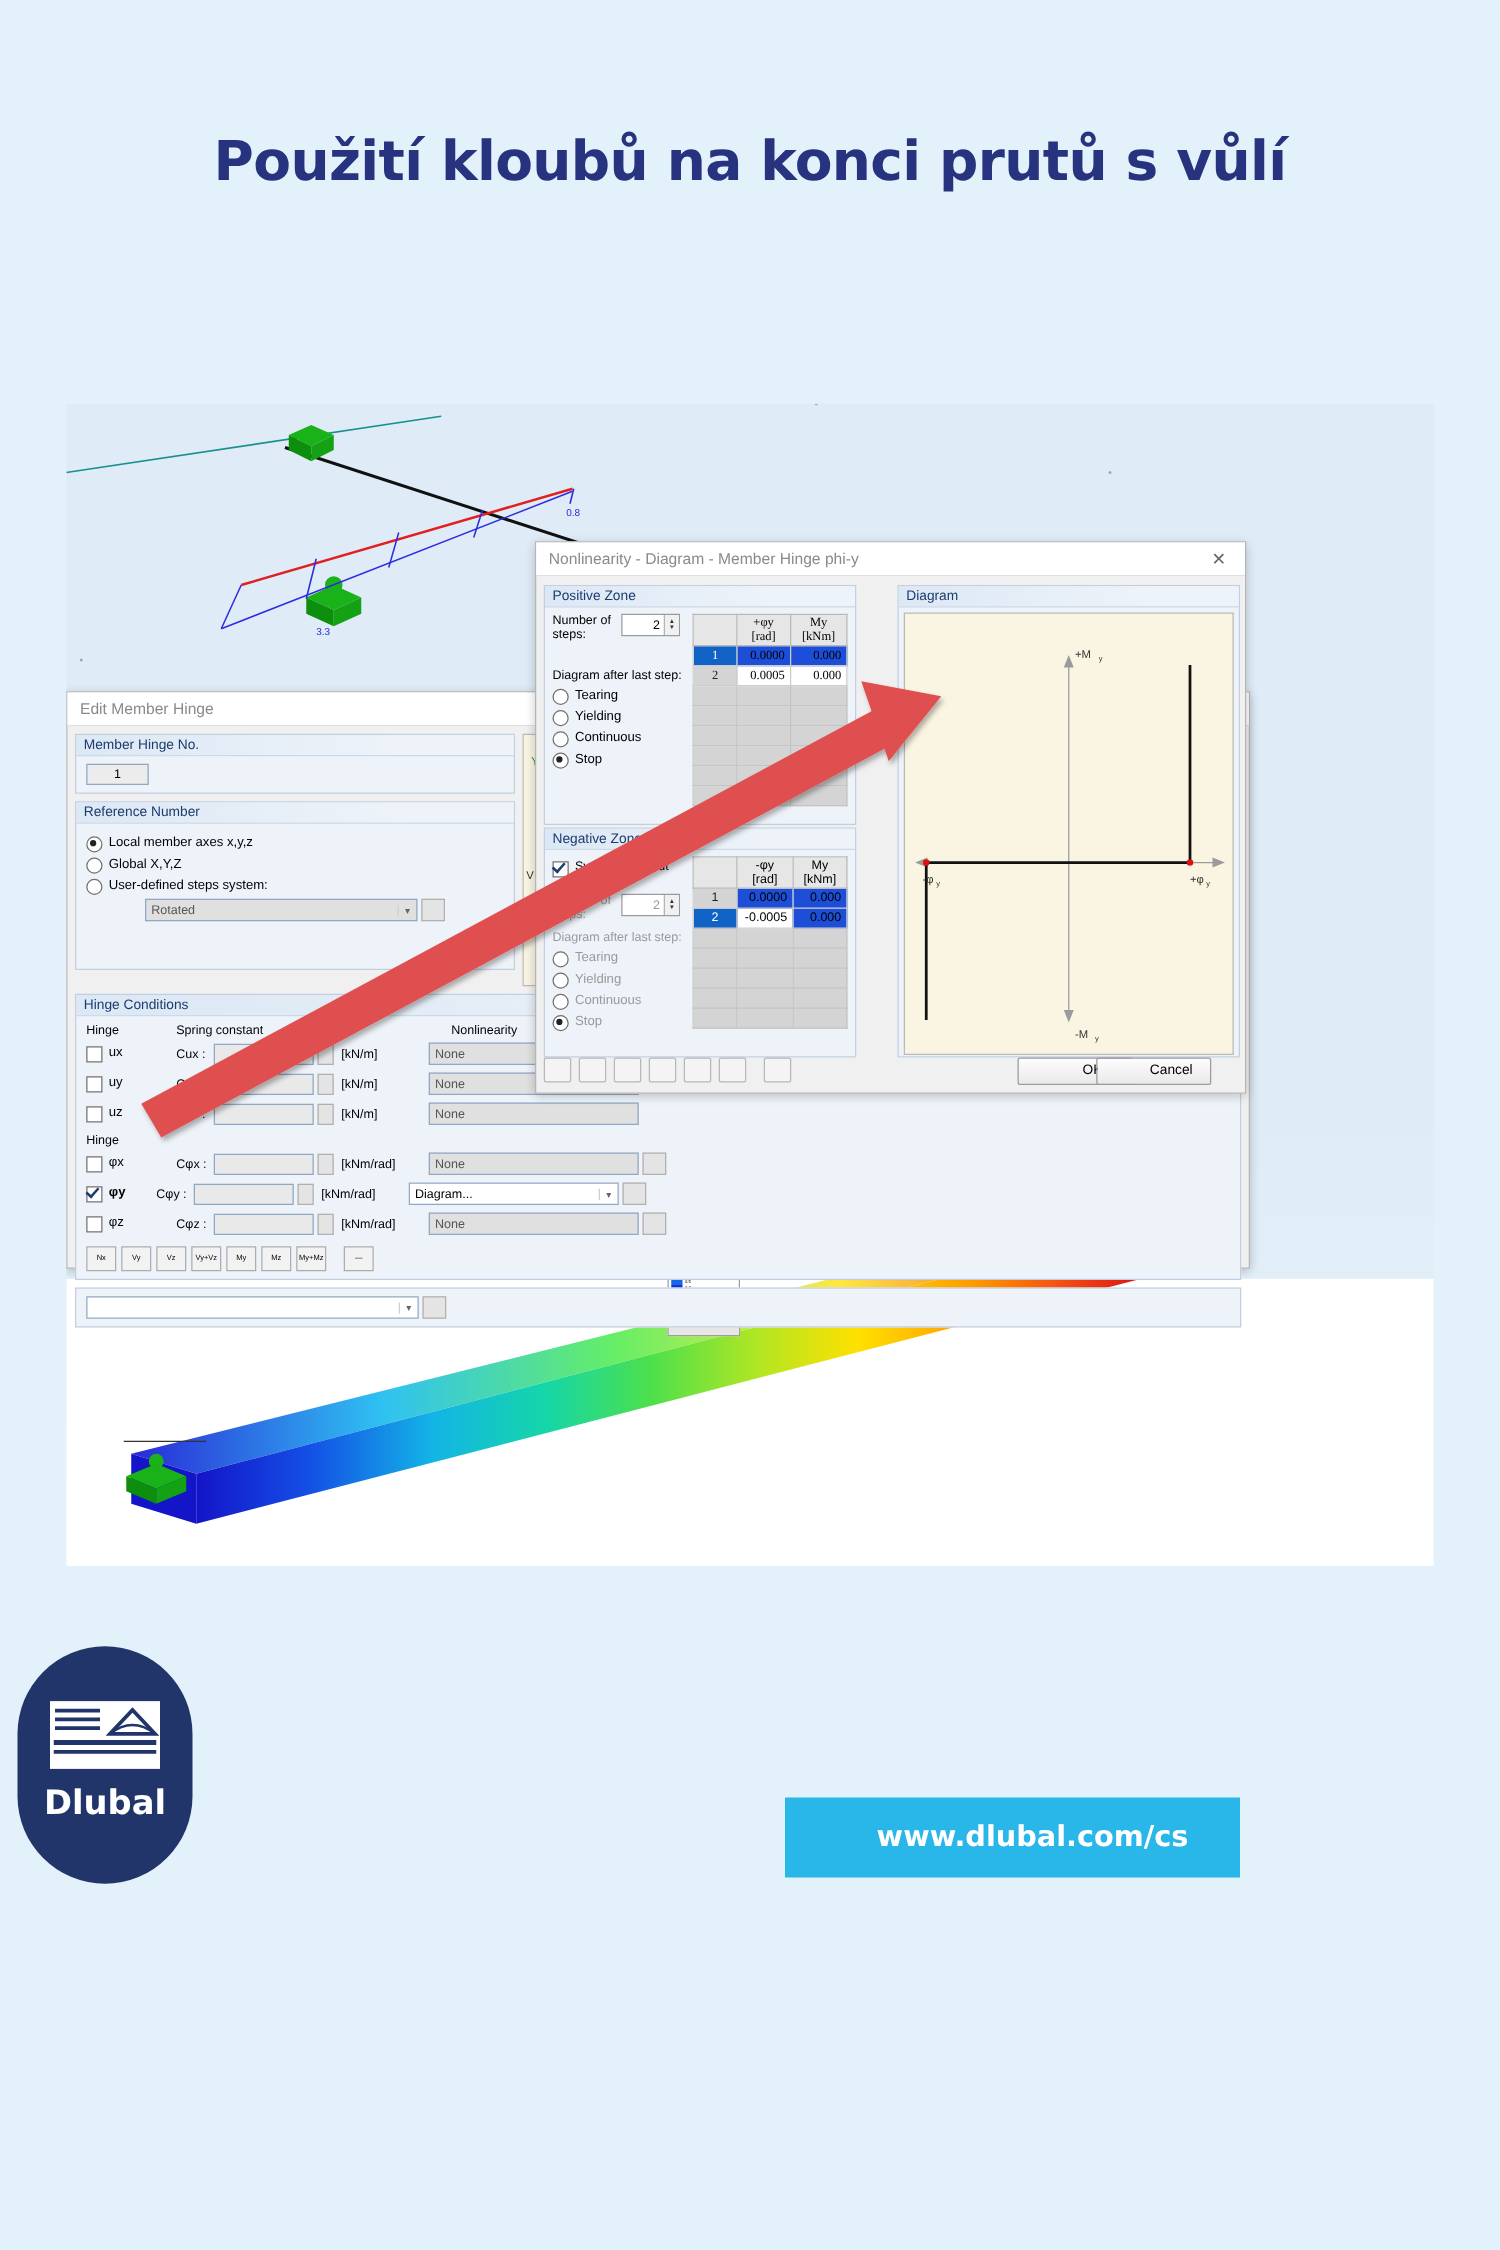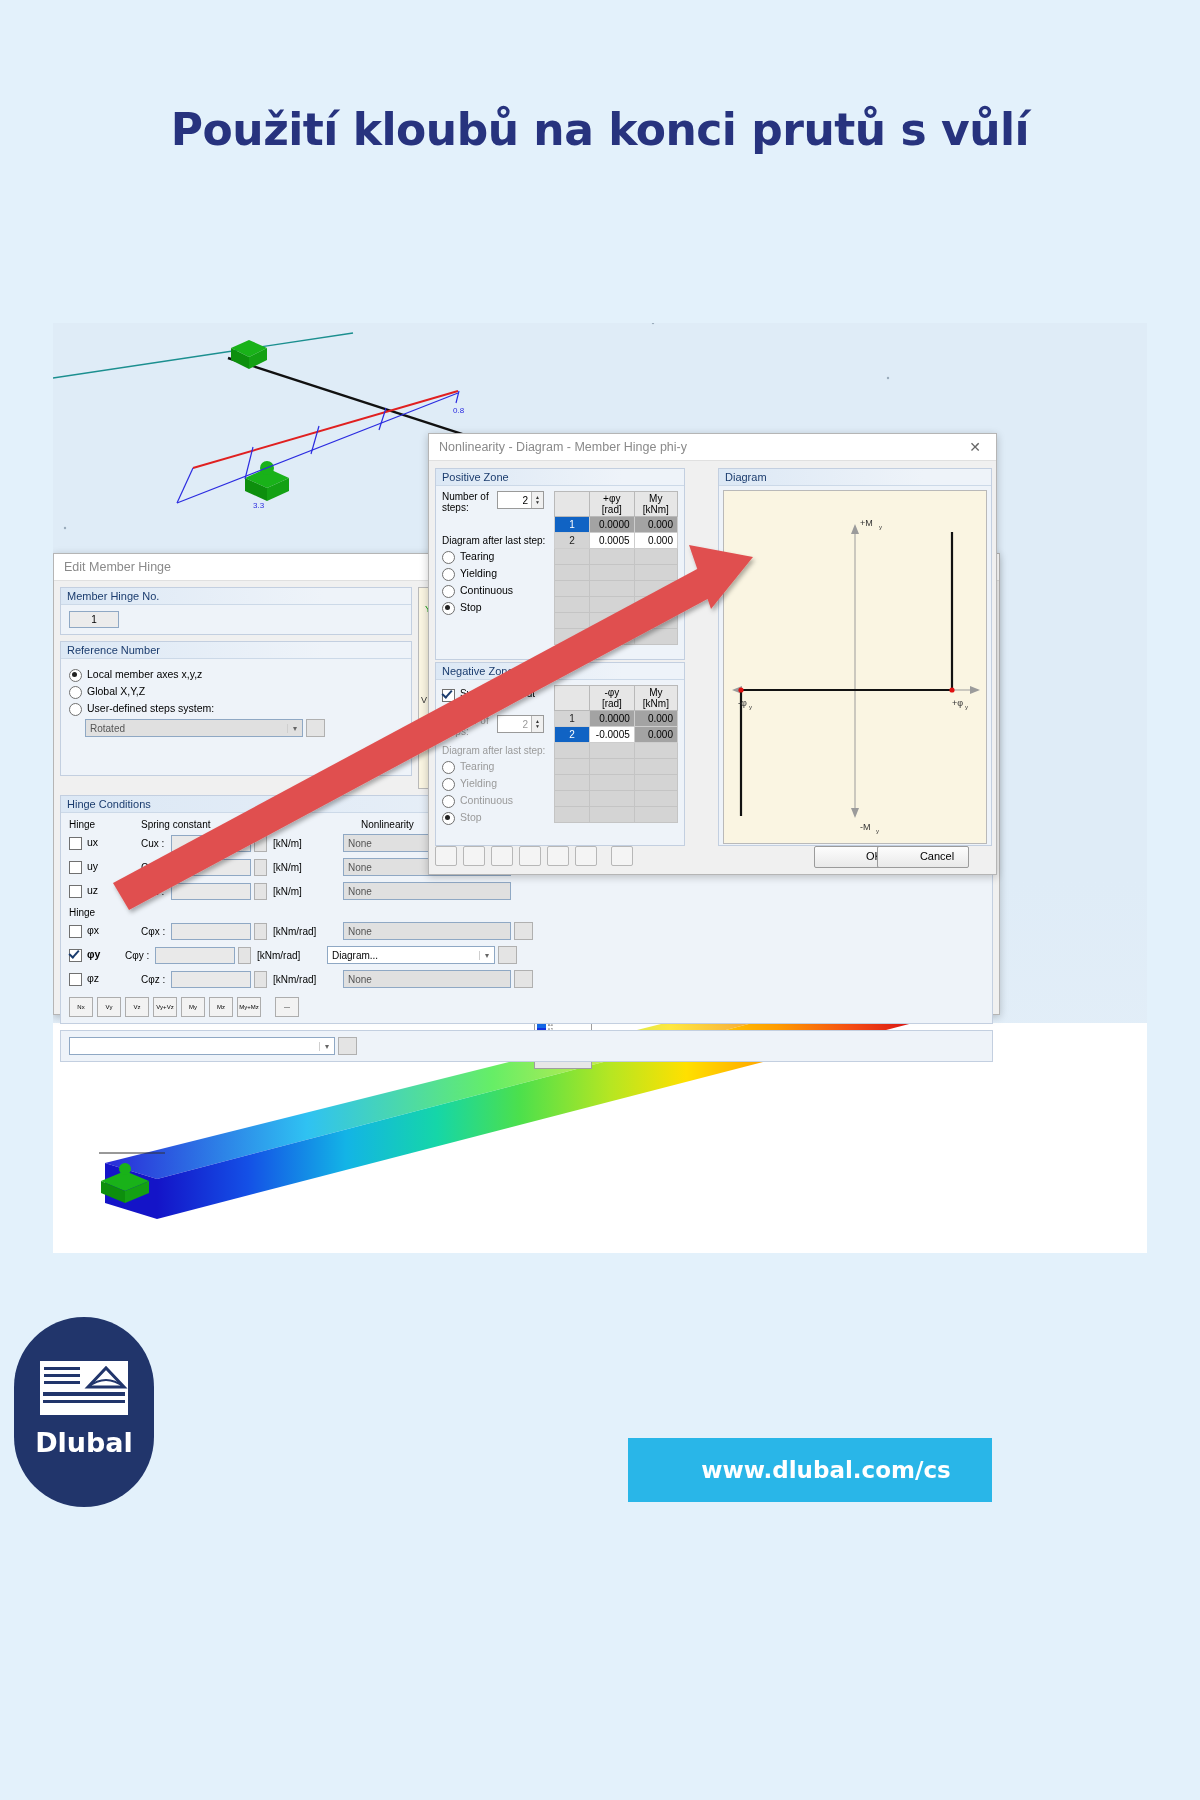--- a/index.html
+++ b/index.html
@@ -68,21 +68,21 @@
   table.tbl{border-collapse:collapse;font-size:10px;background:#fff;}
   table.tbl th{
     background:#e6e6e6;border:1px solid #b9b9b9;font-weight:normal;padding:1px 4px;
     text-align:center;
   }
   table.tbl td{border:1px solid #cdcdcd;padding:1px 4px;text-align:right;height:13px;}
   table.tbl td.idx{
     background:#d4d4d4;text-align:center;width:26px;color:#222;
   }
   table.tbl tr.sel td.idx{background:#1063c4;color:#fff;}
-  table.tbl td.grey{background:#a3a3a3;}
+  table.tbl td.grey{background:#1d4ed8;}
   table.tbl td.blank{background:#d4d4d4;border:1px solid #c4c4c4;}
   
   .spin{
     display:inline-flex;align-items:center;border:1px solid #9a9a9a;background:#fff;
     height:16px;
   }
   .spin span{width:30px;text-align:right;padding-right:3px;font-size:10px;}
   .spin b{
     width:11px;height:16px;border-left:1px solid #b5b5b5;background:#f0f0f0;
     display:flex;flex-direction:column;justify-content:center;align-items:center;
@@ -273,21 +273,21 @@
               <span>Local member axes x,y,z</span>
             </div>
             <div class="radio">
               <i></i>
               <span>Global X,Y,Z</span>
             </div>
             <div class="radio">
               <i></i>
               <span>User-defined steps system:</span>
             </div>
-            <div style="display:flex;align-items:center;margin-left:16px;margin-top:3px;">
+            <div style="display:flex;align-items:center;margin-top:3px;justify-content:center;">
               <div class="combo" style="width:212px;">
                 <span class="cv">Rotated</span>
                 <span class="ar">▾</span>
               </div>
               <span class="minibtn"></span>
             </div>
           </div>
         </div>
       </div>
 
@@ -455,21 +455,21 @@
             </div>
           <div class="radio">
               <i></i>
               <span>Continuous</span>
             </div>
           <div class="radio on">
               <i></i>
               <span>Stop</span>
             </div>
         </div>
-        <div style="flex:1;padding-left:6px;">
+        <div style="flex:1;padding-left:6px;font-family:Liberation Serif, serif;">
           <table class="tbl" style="width:124px;">
             <tbody>
                 <tr>
               <th style="width:24px;"></th>
               <th>+φy [rad]</th>
               <th>My [kNm]</th>
             </tr>
             <tr class="sel">
               <td class="idx">1</td>
               <td class="grey">0.0000</td>

